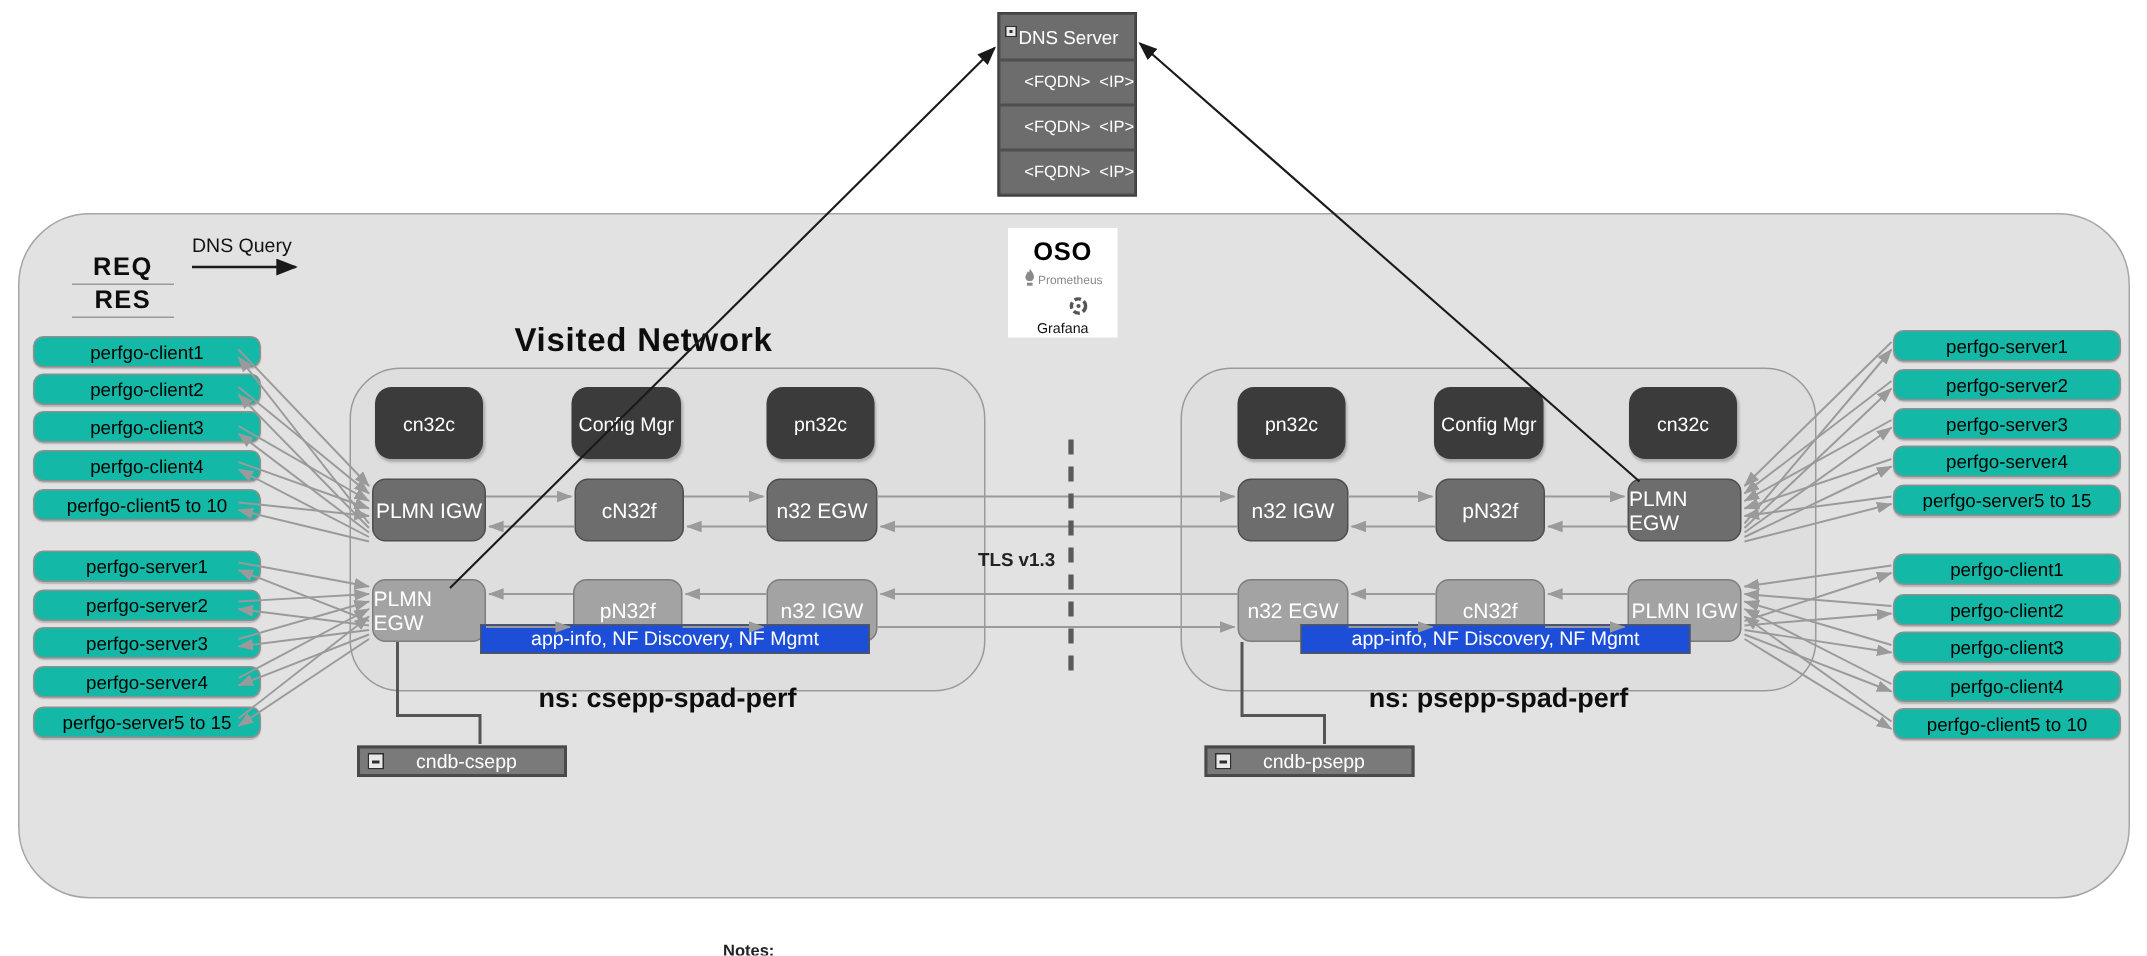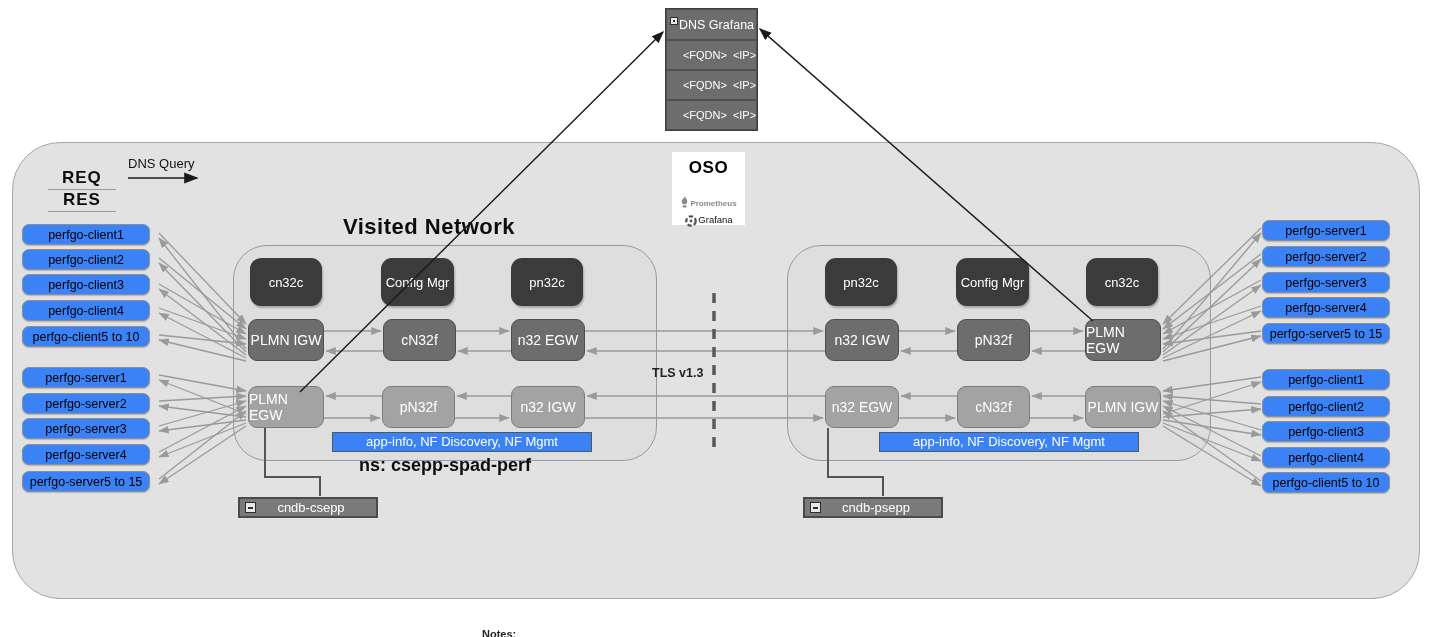--- a/index.html
+++ b/index.html
@@ -15,27 +15,27 @@
   .net-title { position:absolute; top:214px; width:424px; text-align:center;
                font-size:22px; font-weight:bold; color:#0d0d0d; letter-spacing:0.5px; }
 
   .node { position:absolute; display:flex; align-items:center; justify-content:center;
           color:#fff; border-radius:9px; }
   .node-dark  { top:258px; height:48px; background:#3b3b3b; font-size:13px;
                 border-radius:11px; box-shadow:1px 2px 2px rgba(0,0,0,0.25); }
   .node-mid   { top:319px; height:42px; background:#6d6d6d; border:1px solid #4e4e4e; font-size:14px; }
   .node-light { top:386px; height:42px; background:#a3a3a3; border:1px solid #7d7d7d; font-size:14px; }
 
-  .svc-bar { position:absolute; top:432px; width:260px; height:20px; background:#3b82f6;
+  .svc-bar { position:absolute; top:416px; width:260px; height:20px; background:#1d4ed8;
              border:1px solid #565656; color:#fff; font-size:13px; text-align:center;
-             line-height:18px;margin-left:12px; }
+             line-height:18px; }
   .ns-label { position:absolute; top:455px; width:424px; text-align:center;
               font-size:18px; font-weight:bold; color:#0d0d0d; }
 
-  .perfgo { position:absolute; width:128px; height:21px; background:#3b82f6;
+  .perfgo { position:absolute; width:152px; height:21px; background:#14b8a6;
             border:1px solid #8f8f8f; border-radius:7px; display:flex; align-items:center;
             justify-content:center; font-size:12.5px; color:#000;
             box-shadow:0 1px 1px rgba(0,0,0,0.2); }
 
   .cndb { position:absolute; width:140px; height:21px; background:#7a7a7a;
           border:2px solid #4a4a4a; color:#fff; font-size:13px;
           display:flex; align-items:center; padding-left:5px; }
   .cndb .label { flex:1; text-align:center; padding-right:10px; }
   .minus-icon { display:inline-block; width:11px; height:11px; background:#e8e8e8;
                 border:1px solid #2e2e2e; position:relative; flex:0 0 auto; }
@@ -48,23 +48,23 @@
                 display:flex; align-items:center; padding-left:3px; margin-bottom:2px; }
   .dns-header .minus-icon { width:8px; height:8px; margin:-8px 1px 0 0; }
   .dns-header .minus-icon::after { top:2.5px; }
   .dns-row { background:#6d6d6d; height:28px; color:#fff; font-size:11px; margin-bottom:2px;
              display:flex; align-items:center; justify-content:center; gap:6px;padding-left:16px; }
   .dns-row:last-child { margin-bottom:0; }
 
   .oso-box { position:absolute; left:672px; top:152px; width:73px; height:73px; background:#fff;
              display:flex; flex-direction:column; align-items:center; padding-top:6px; }
   .oso-title { font-size:17px; font-weight:bold; color:#000; letter-spacing:0.5px; }
-  .prom-line { display:flex; align-items:center; gap:1px; margin-top:18px;
-               font-size:8px; color:#8a8a8a;font-weight:bold; }
-  .graf-line { display:flex; flex-direction:row; align-items:flex-start; margin-top:4px;
+  .prom-line { display:flex; align-items:center; gap:1px; margin-top:1px;
+               font-size:8px; color:#8a8a8a; }
+  .graf-line { display:flex; flex-direction:column; align-items:flex-end; margin-top:4px;
                font-size:9.5px; color:#111; }
 
   .legend { position:absolute; left:48px; top:150px;margin-top:18px; }
   .legend-item { font-size:17px; font-weight:bold; color:#0d0d0d; text-align:center;
                  border-bottom:1px solid #9a9a9a; padding:0 14px 1px; letter-spacing:1px; }
   .dns-query-label { position:absolute; left:128px; top:156px; font-size:13px; color:#111;text-align:right; }
 
   .tls-label { position:absolute; left:652px; top:366px; font-size:12.5px; font-weight:600; color:#222; }
 
   .notes-label { position:absolute; left:482px; top:628px; font-size:11px; font-weight:bold; color:#222; }
@@ -74,21 +74,21 @@
 </head>
 <body>
 
 <div class="canvas">
 
   <div class="outer-container"></div>
 
   <div class="dns-box">
     <div class="dns-header">
       <span class="minus-icon"></span>
-      <span>DNS Grafana</span>
+      <span>DNS Server</span>
     </div>
     <div id="dns-rows">
         <div class="dns-row">
           <span>&lt;FQDN&gt;</span>
           <span>&lt;IP&gt;</span>
         </div>
         <div class="dns-row">
           <span>&lt;FQDN&gt;</span>
           <span>&lt;IP&gt;</span>
         </div>
@@ -149,20 +149,21 @@
   <div class="node node-dark" style="left:825px;width:72px;">pn32c</div>
   <div class="node node-dark" style="left:956px;width:73px;">Config Mgr</div>
   <div class="node node-dark" style="left:1086px;width:72px;">cn32c</div>
   <div class="node node-mid" style="left:825px;width:74px;">n32 IGW</div>
   <div class="node node-mid" style="left:957px;width:73px;">pN32f</div>
   <div class="node node-mid" style="left:1085px;width:76px;">PLMN EGW</div>
   <div class="node node-light" style="left:825px;width:74px;">n32 EGW</div>
   <div class="node node-light" style="left:957px;width:73px;">cN32f</div>
   <div class="node node-light" style="left:1085px;width:76px;">PLMN IGW</div>
   <div class="svc-bar" style="left:867px;">app-info, NF Discovery, NF Mgmt</div>
+  <div class="ns-label" style="left:787px;">ns: psepp-spad-perf</div>
   <div class="cndb" style="left:803px;top:497px;">
     <span class="minus-icon"></span>
     <span class="label">cndb-psepp</span>
   </div>
 
   <div class="tls-label">TLS v1.3</div>
 
   <div id="col-left-top">
       <div class="perfgo" style="left: 22px; top: 224px;">perfgo-client1</div>
       <div class="perfgo" style="left: 22px; top: 249px;">perfgo-client2</div>

